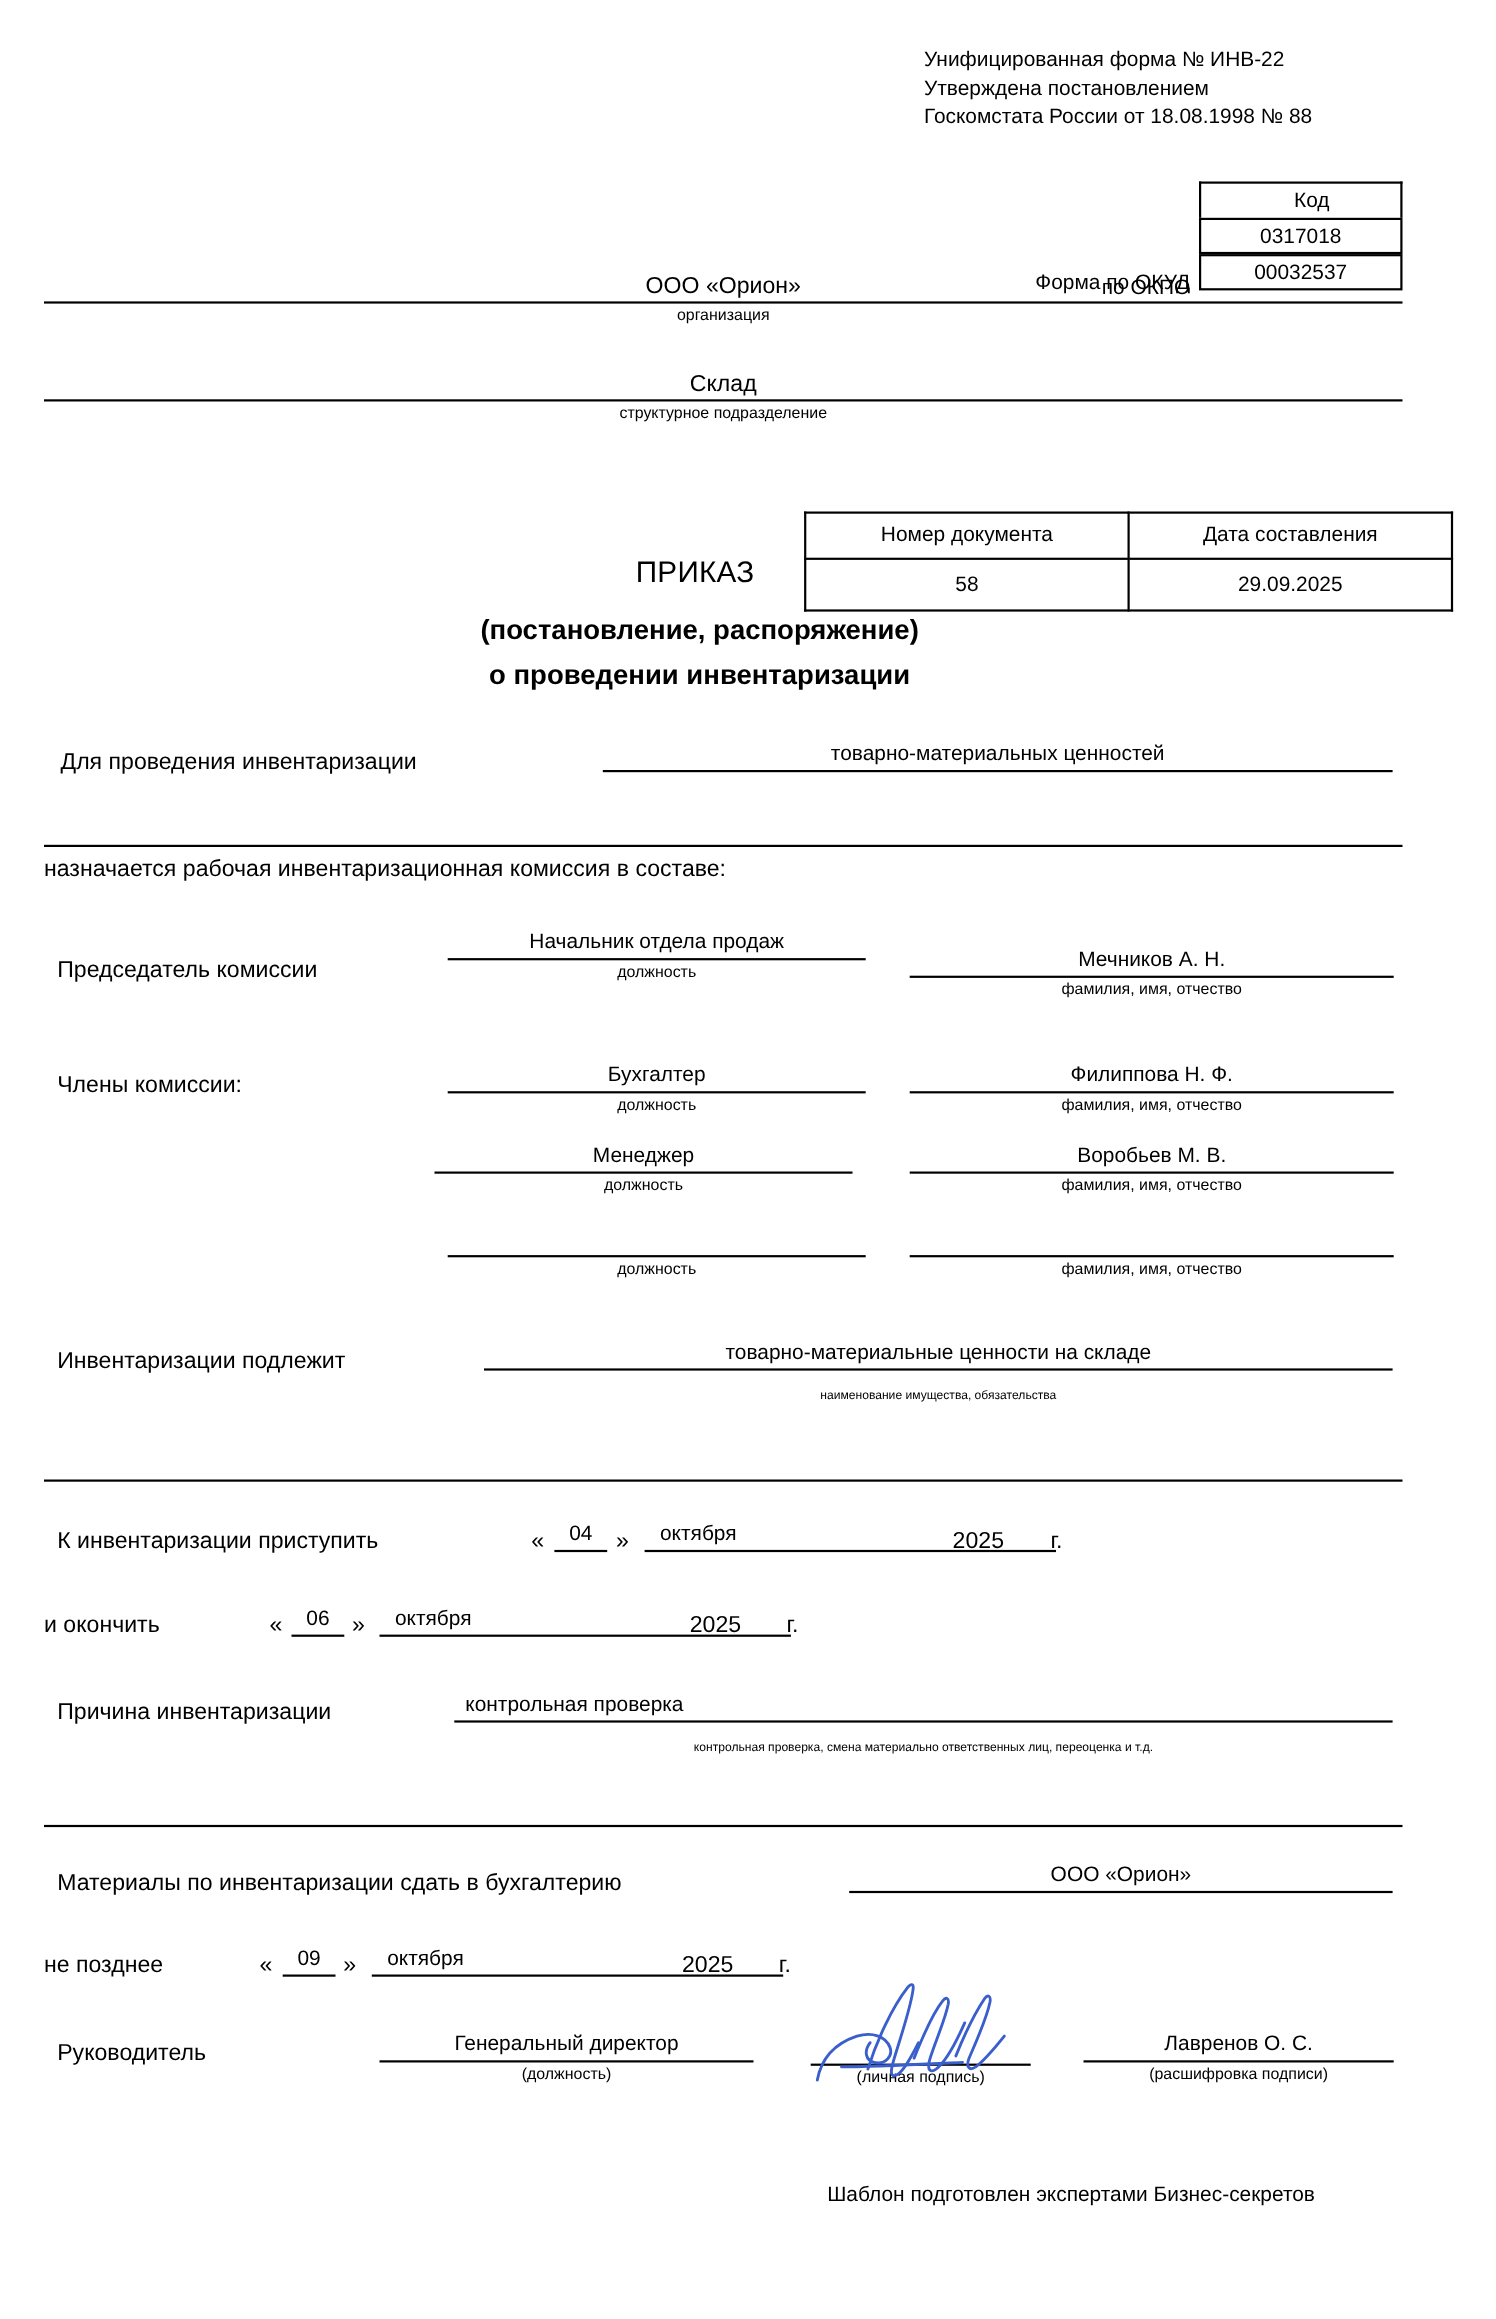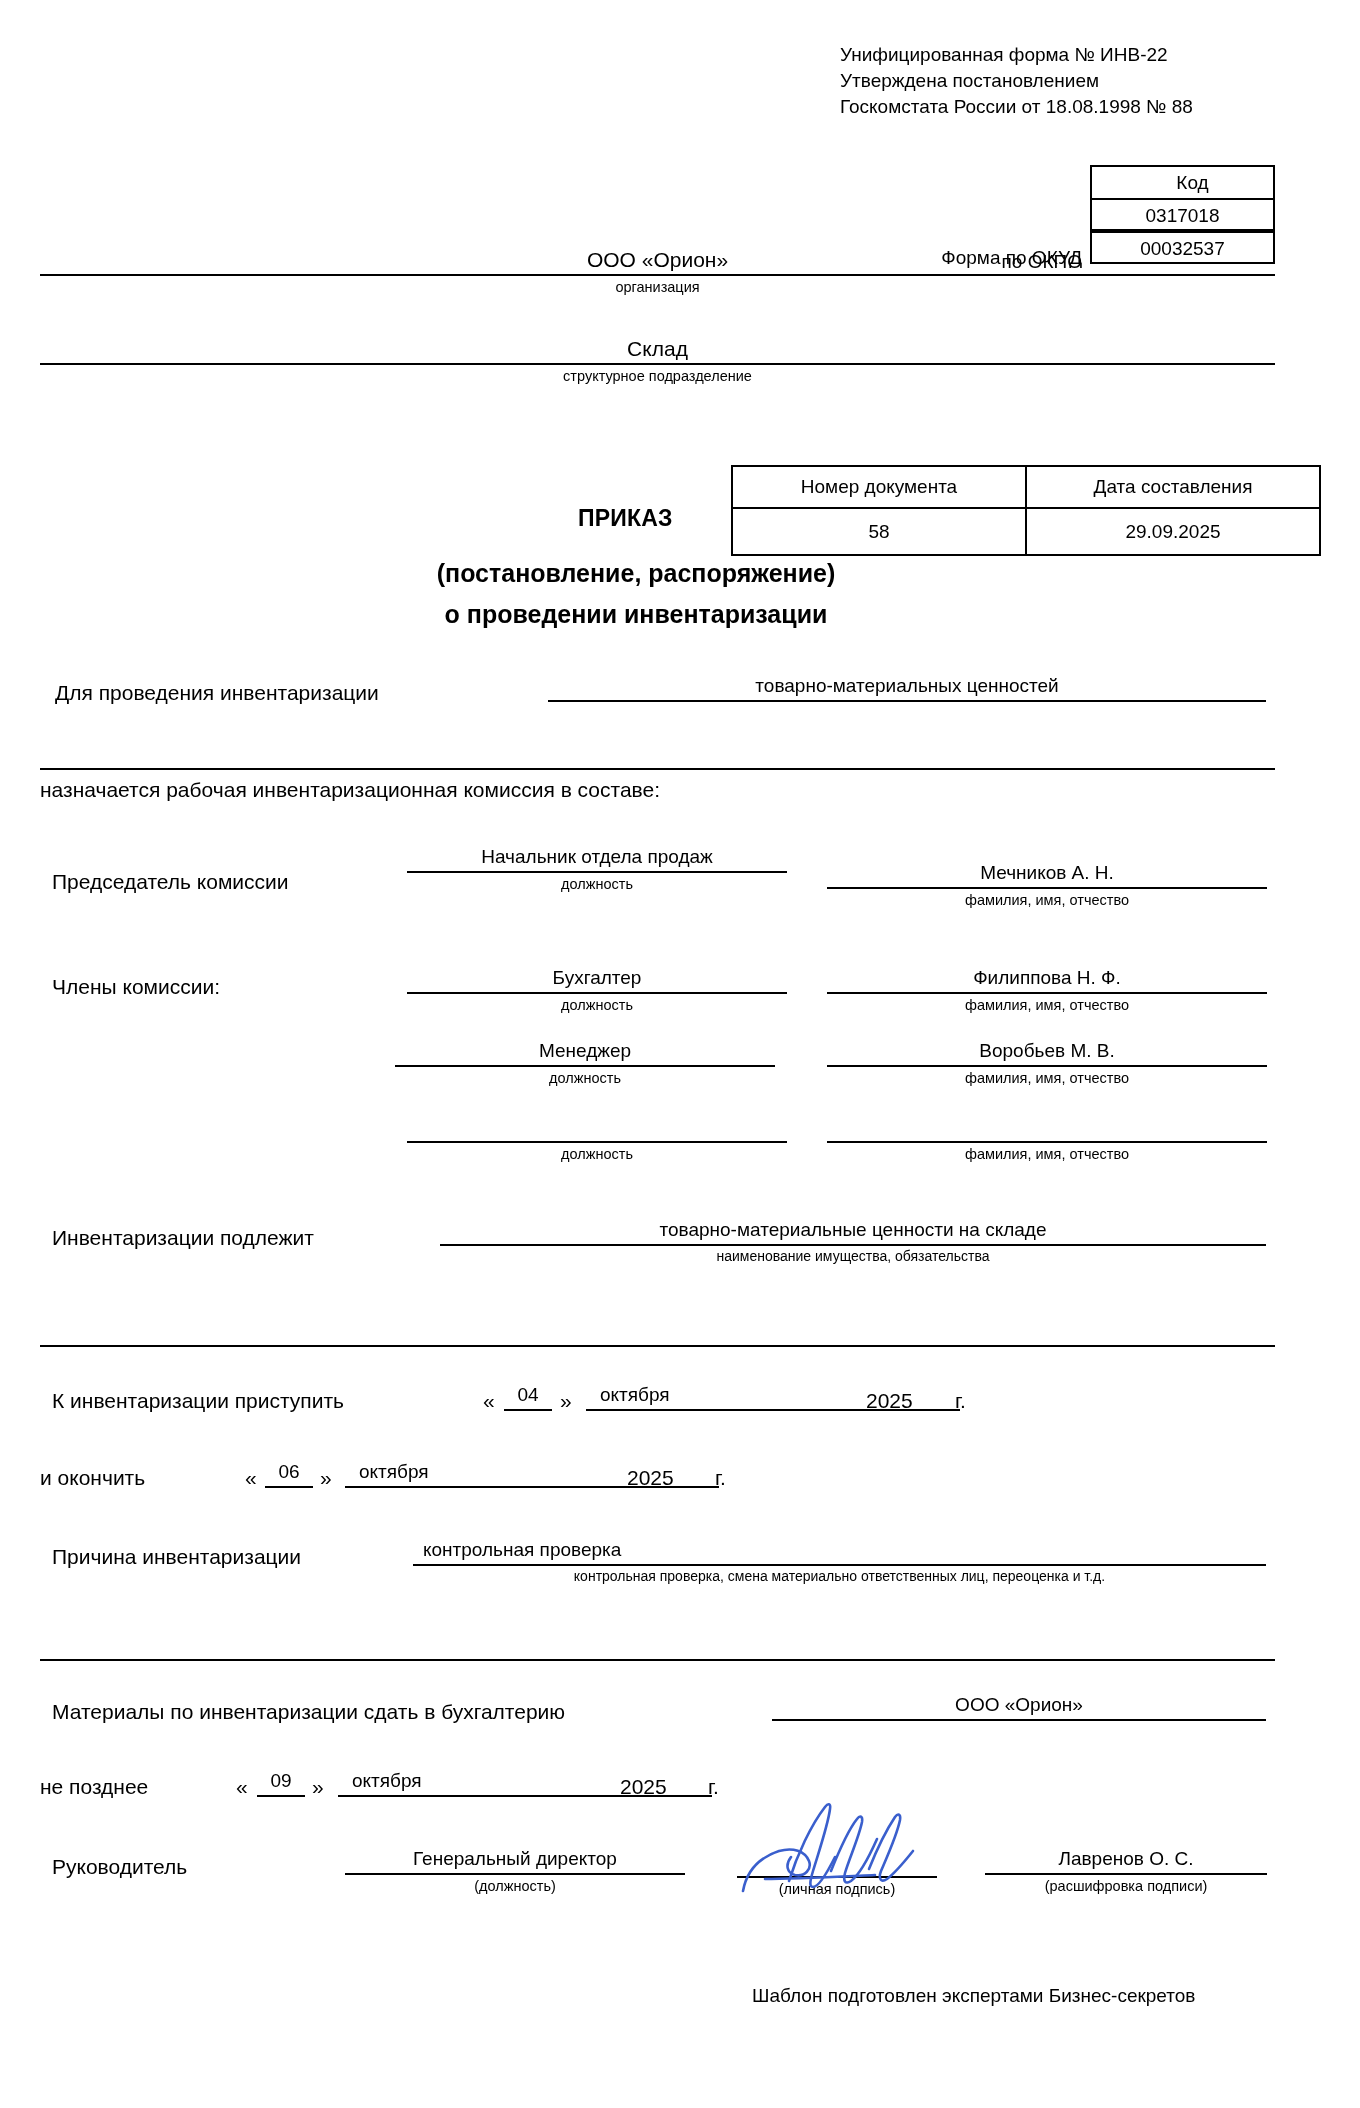--- a/index.html
+++ b/index.html
@@ -25,24 +25,24 @@
 
   
   .abs { position: absolute; }
   .caption {
     font-size: 14.5px;
     text-align: center;
     line-height: 1.15;
     margin-top: 3px;
   }
   .caption-sm {
-    font-size: 14px;
+    font-size: 11px;
     text-align: center;
     line-height: 1.15;
-    margin-top: 2px;
+    margin-top: 17px;
   }
   .fill {
     border-bottom: 2px solid #000;
     text-align: center;
     line-height: 1.1;
     padding-bottom: 3px;
     white-space: nowrap;
   }
   .fill.empty { min-height: 24px; }
 
@@ -95,22 +95,22 @@
     padding-bottom: 2px;
     font-size: 21px;
     line-height: 1.15;
   }
 
   
   .order-title {
     position: absolute;
     left: 578px;
     top: 505px;
-    font-size: 23px;
-    font-weight: bold;
+    font-size: 27px;
+    font-weight: normal;
     letter-spacing: 0.2px;
   }
   .doc-table {
     position: absolute;
     left: 731px;
     top: 465px;
     border-collapse: collapse;
   }
   .doc-table td, .doc-table th {
     border: 2px solid #000;

